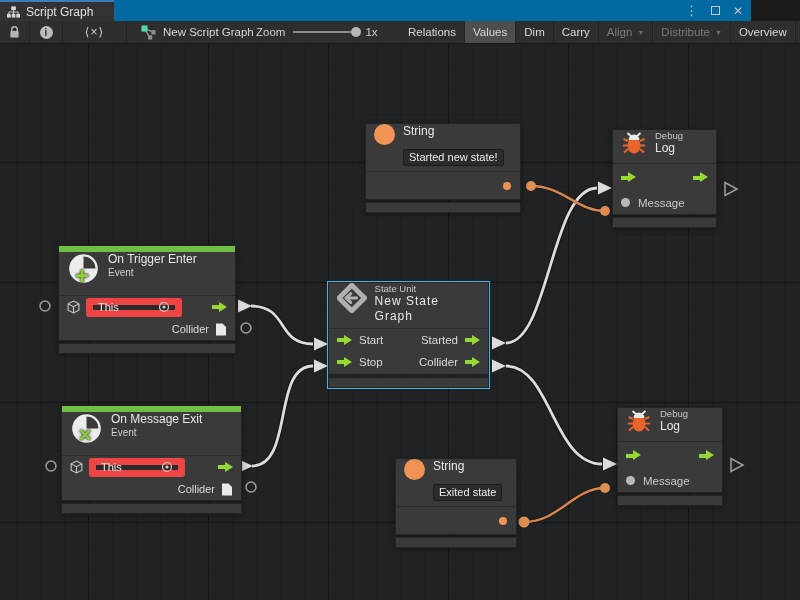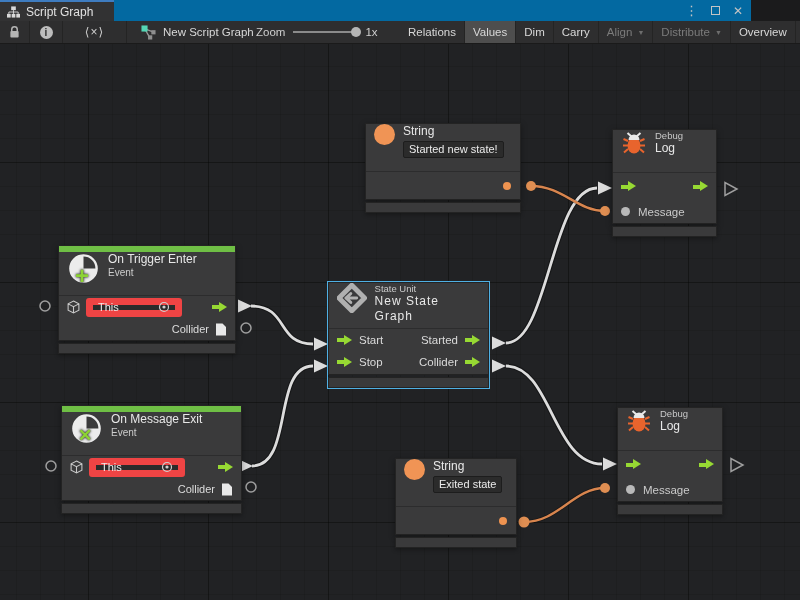--- a/index.html
+++ b/index.html
@@ -66,21 +66,21 @@
   .node.selected { border:1px solid #4fb0e4; margin:-1px; }
   .node-main { background:#3a3a3b; border:1px solid #232323; box-shadow:0 2px 6px rgba(0,0,0,0.35); width:100%; }
   .n-footer { height:11px; background:#3a3a3b; border:1px solid #232323; margin-top:2px; width:100%;
     box-shadow:0 2px 4px rgba(0,0,0,0.3); }
   .n-header { display:flex; align-items:flex-start; gap:8px; padding:0 8px; border-bottom:1px solid #2c2c2d; }
   .n-title { font-size:12px; color:#e8e8e8; line-height:1.25; }
   .n-kicker { font-size:9.5px; color:#c9c9c9; line-height:1.2; }
   .n-sub { font-size:10px; color:#cdcdcd; line-height:1.2; }
   .inline-field {
     background:#2b2b2b; border:1px solid #1d1d1d; border-radius:2px;
-    padding:1px 5px 2px 5px; font-size:11px; color:#ececec; margin-top:2px;
+    padding:1px 5px 2px 5px; font-size:11px; color:#ececec; margin-top:10px;
     white-space:nowrap; overflow:hidden;
   }
   .greenbar { height:6px; background:#6fbf45; }
 
   
   .flowarrow { position:relative; width:15px; height:11px; display:inline-block; flex:none; }
   .flowarrow::before { content:""; position:absolute; left:0; top:3.5px; width:8px; height:4px; background:#97d933; }
   .flowarrow::after { content:""; position:absolute; left:7px; top:0; width:0; height:0;
     border-left:8px solid #97d933; border-top:5.5px solid transparent; border-bottom:5.5px solid transparent; }
   .dot { border-radius:50%; display:inline-block; flex:none; }
@@ -107,21 +107,21 @@
   .state .n-header { height:46px; }
   .srow { height:22px; display:flex; align-items:center; gap:7px; padding:0 8px; font-size:11.5px; color:#dadada; }
   .srow .spacer { flex:1; }
   .state-body { padding-bottom:1px; }
 
   
   .stringnode .n-header { height:48px; }
   .string-body { height:27px; display:flex; align-items:center; justify-content:flex-end; padding:0 9px; }
 
   
-  .debug .n-header { height:43px; }
+  .debug .n-header { height:34px; }
   .prow.flow { height:27px; display:flex; align-items:center; justify-content:space-between; padding:0 8px; }
   .prow.msg { height:23px; display:flex; align-items:center; gap:8px; padding:0 8px; color:#cacaca; font-size:11.5px; }
 </style>
 </head>
 <body>
 
 <div class="titlebar">
   <div class="tab">
     <svg width="13" height="12" viewBox="0 0 14 12">
       <g fill="#d8d8d8">

